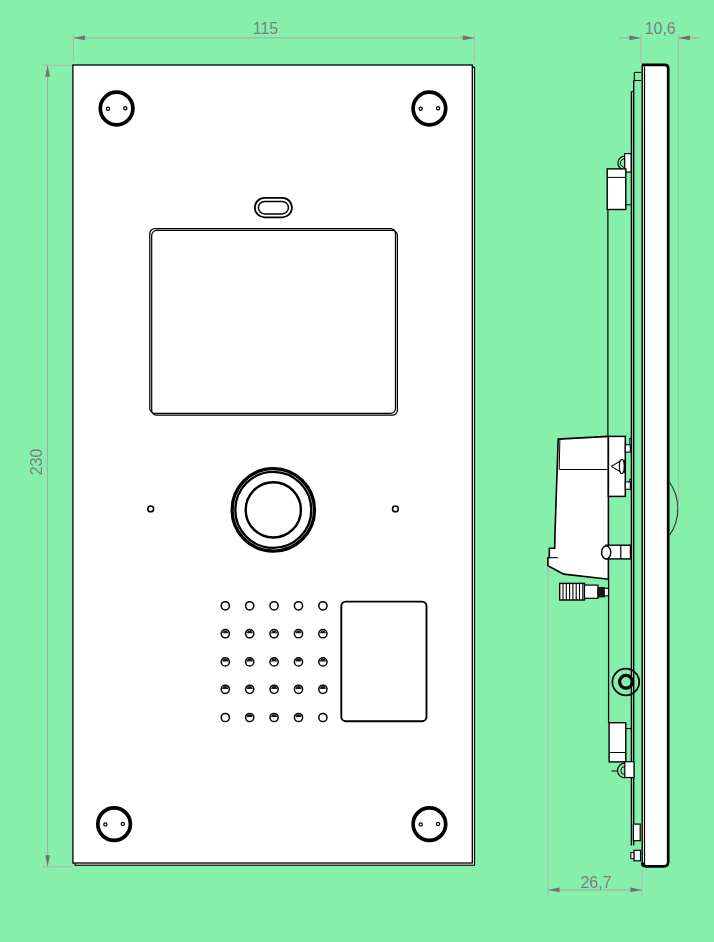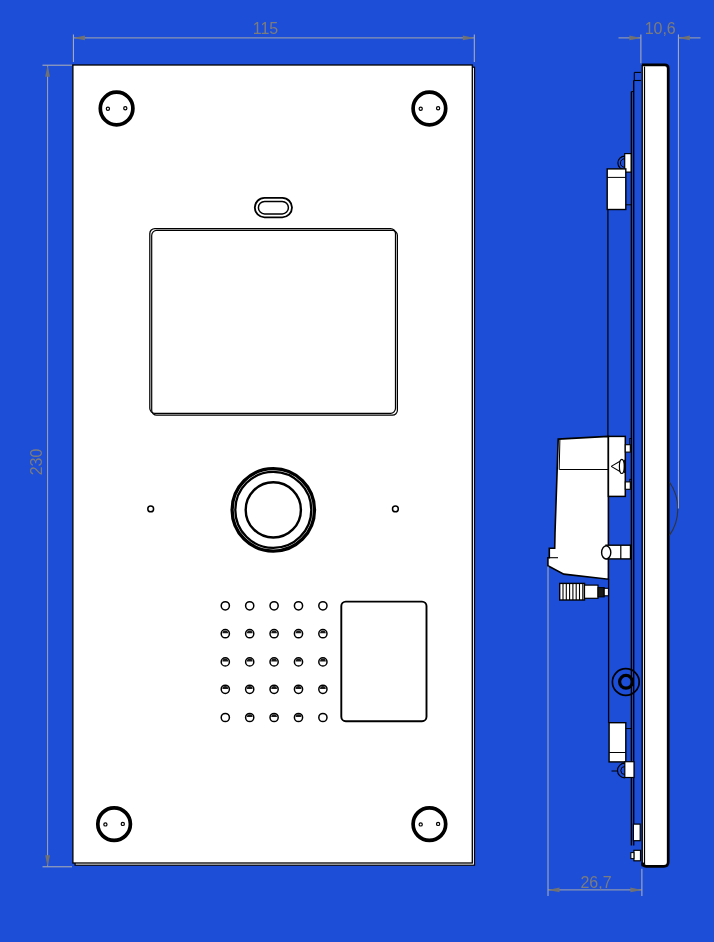--- a/index.html
+++ b/index.html
@@ -1,16 +1,16 @@
 <!DOCTYPE html>
 <html><head>
 <meta charset="utf-8">
 <style>
   html,body{margin:0;padding:0;background:#ffffff;}
-  .page{width:714px;height:942px;position:relative;background:#1d4ed8;overflow:hidden;}
+  .page{width:714px;height:942px;position:relative;background:#86efac;overflow:hidden;}
   svg{position:absolute;top:0;left:0;}
   text{font-family:"Liberation Sans",sans-serif;fill:#7c7c7c;font-size:16px;}
 </style>
 </head>
 <body>
 <div class="page">
 <svg width="714" height="942" viewBox="0 0 714 942">
 
 <g>
 <rect x="75.1" y="67.2" width="399.4" height="798" fill="#ffffff" stroke="#000000" stroke-width="1.2"></rect>

